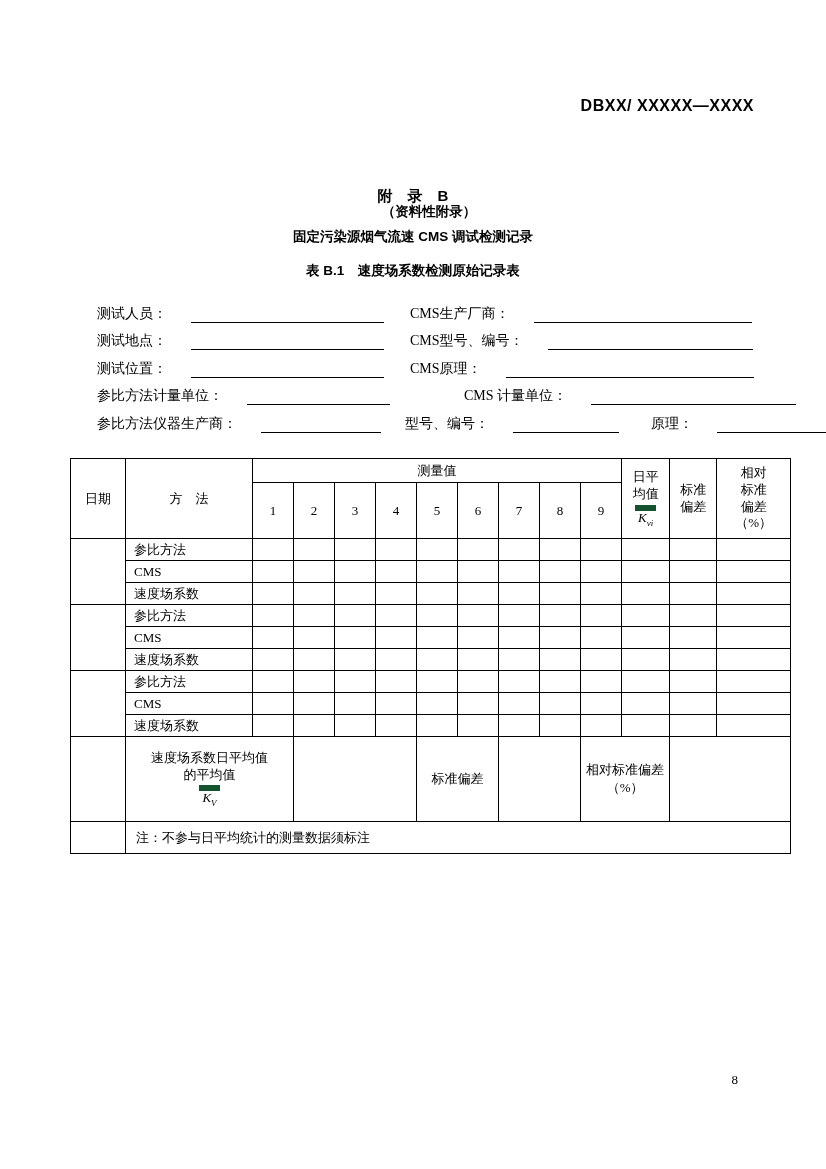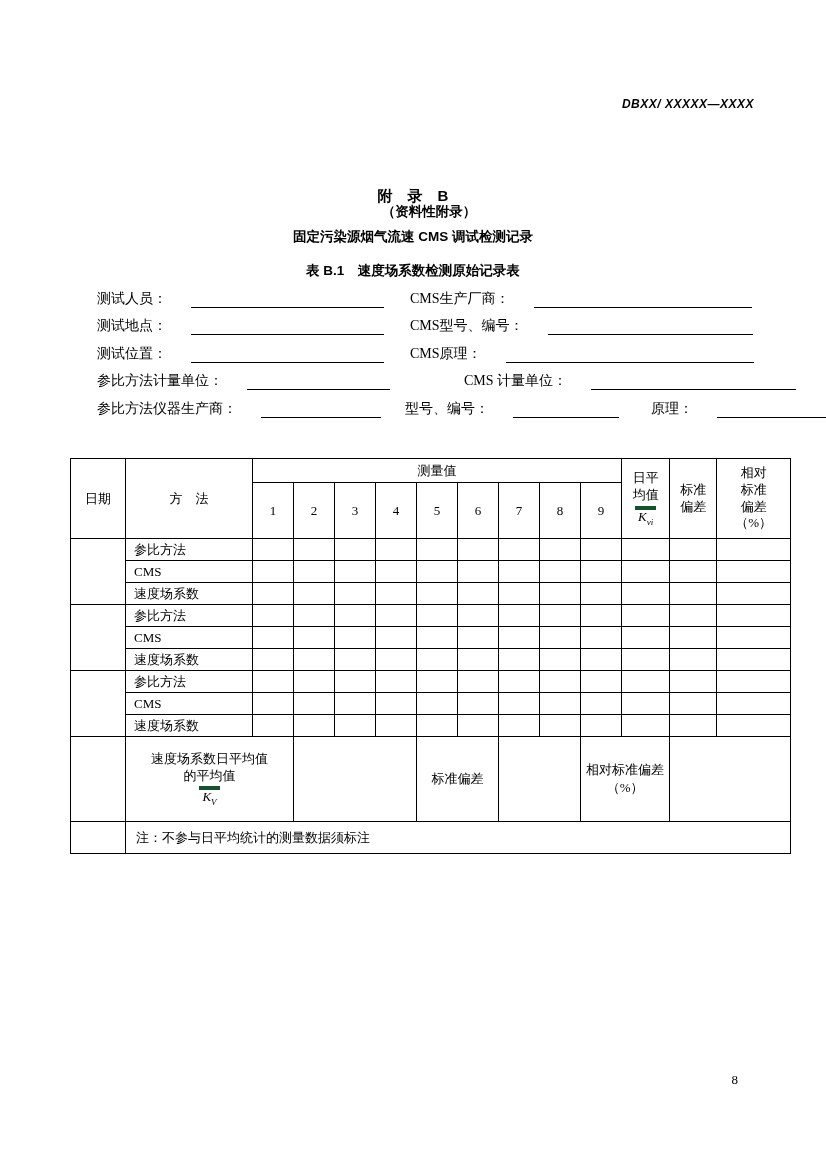--- a/index.html
+++ b/index.html
@@ -12,23 +12,22 @@
     color: #000;
     font-family: "Liberation Serif", "DejaVu Serif", serif;
     overflow: hidden;
   }
   .doc-code {
     position: absolute;
     top: 97px;
     right: 72px;
     font-family: "Liberation Sans", "DejaVu Sans", sans-serif;
     font-weight: 700;
-    font-size: 12px;
+    font-size: 16px;
     letter-spacing: 0.5px;
-    font-style: italic;
   }
   .title {
     position: absolute;
     left: 0;
     width: 100%;
     text-align: center;
     font-family: "Liberation Sans", "DejaVu Sans", sans-serif;
     font-weight: 700;
   }
   .t-appendix { top: 187px; font-size: 15px; }
@@ -38,21 +37,21 @@
 
   .form {
     position: absolute;
     top: 300px;
     left: 97px;
     width: 660px;
     font-size: 14px;
   }
   .form-row { position: relative; height: 27.5px; }
   .fr-left, .fr-right, .fr-flow {
-    position: absolute; bottom: 20px;
+    position: absolute; bottom: 5px;
     display: flex; align-items: flex-end; white-space: nowrap; gap: 24px;
   }
   .fr-left  { left: 0; }
   .fr-right { left: 313px; }
   .fr-flow  { left: 0; }
   .blank {
     display: inline-block;
     border-bottom: 1px solid #000;
     height: 17px;
   }
@@ -75,21 +74,21 @@
   }
   .record td.method { text-align: left; padding-left: 8px; }
   tr.hdr-a { height: 24px; }
   tr.hdr-b { height: 56px; }
   tr.data-row { height: 22px; margin-left: 48px; }
   tr.summary-row { height: 85px; }
   tr.note-row { height: 32px; }
   .hline { display: block; line-height: 1.3; }
   .kbar {
     display: inline-block;
-    border-top: 4px solid #14532d;
+    border-top: 6px solid #14532d;
     padding: 0 3px;
     line-height: 1.15;
     margin-top: 2px;
   }
   .kbar .kk { font-style: italic; }
   .kbar sub { font-style: italic; font-size: 9px; }
   .note-cell { text-align: left !important; padding-left: 10px !important; }
   .summary-label { line-height: 1.35; }
   .page-num {
     position: absolute;

